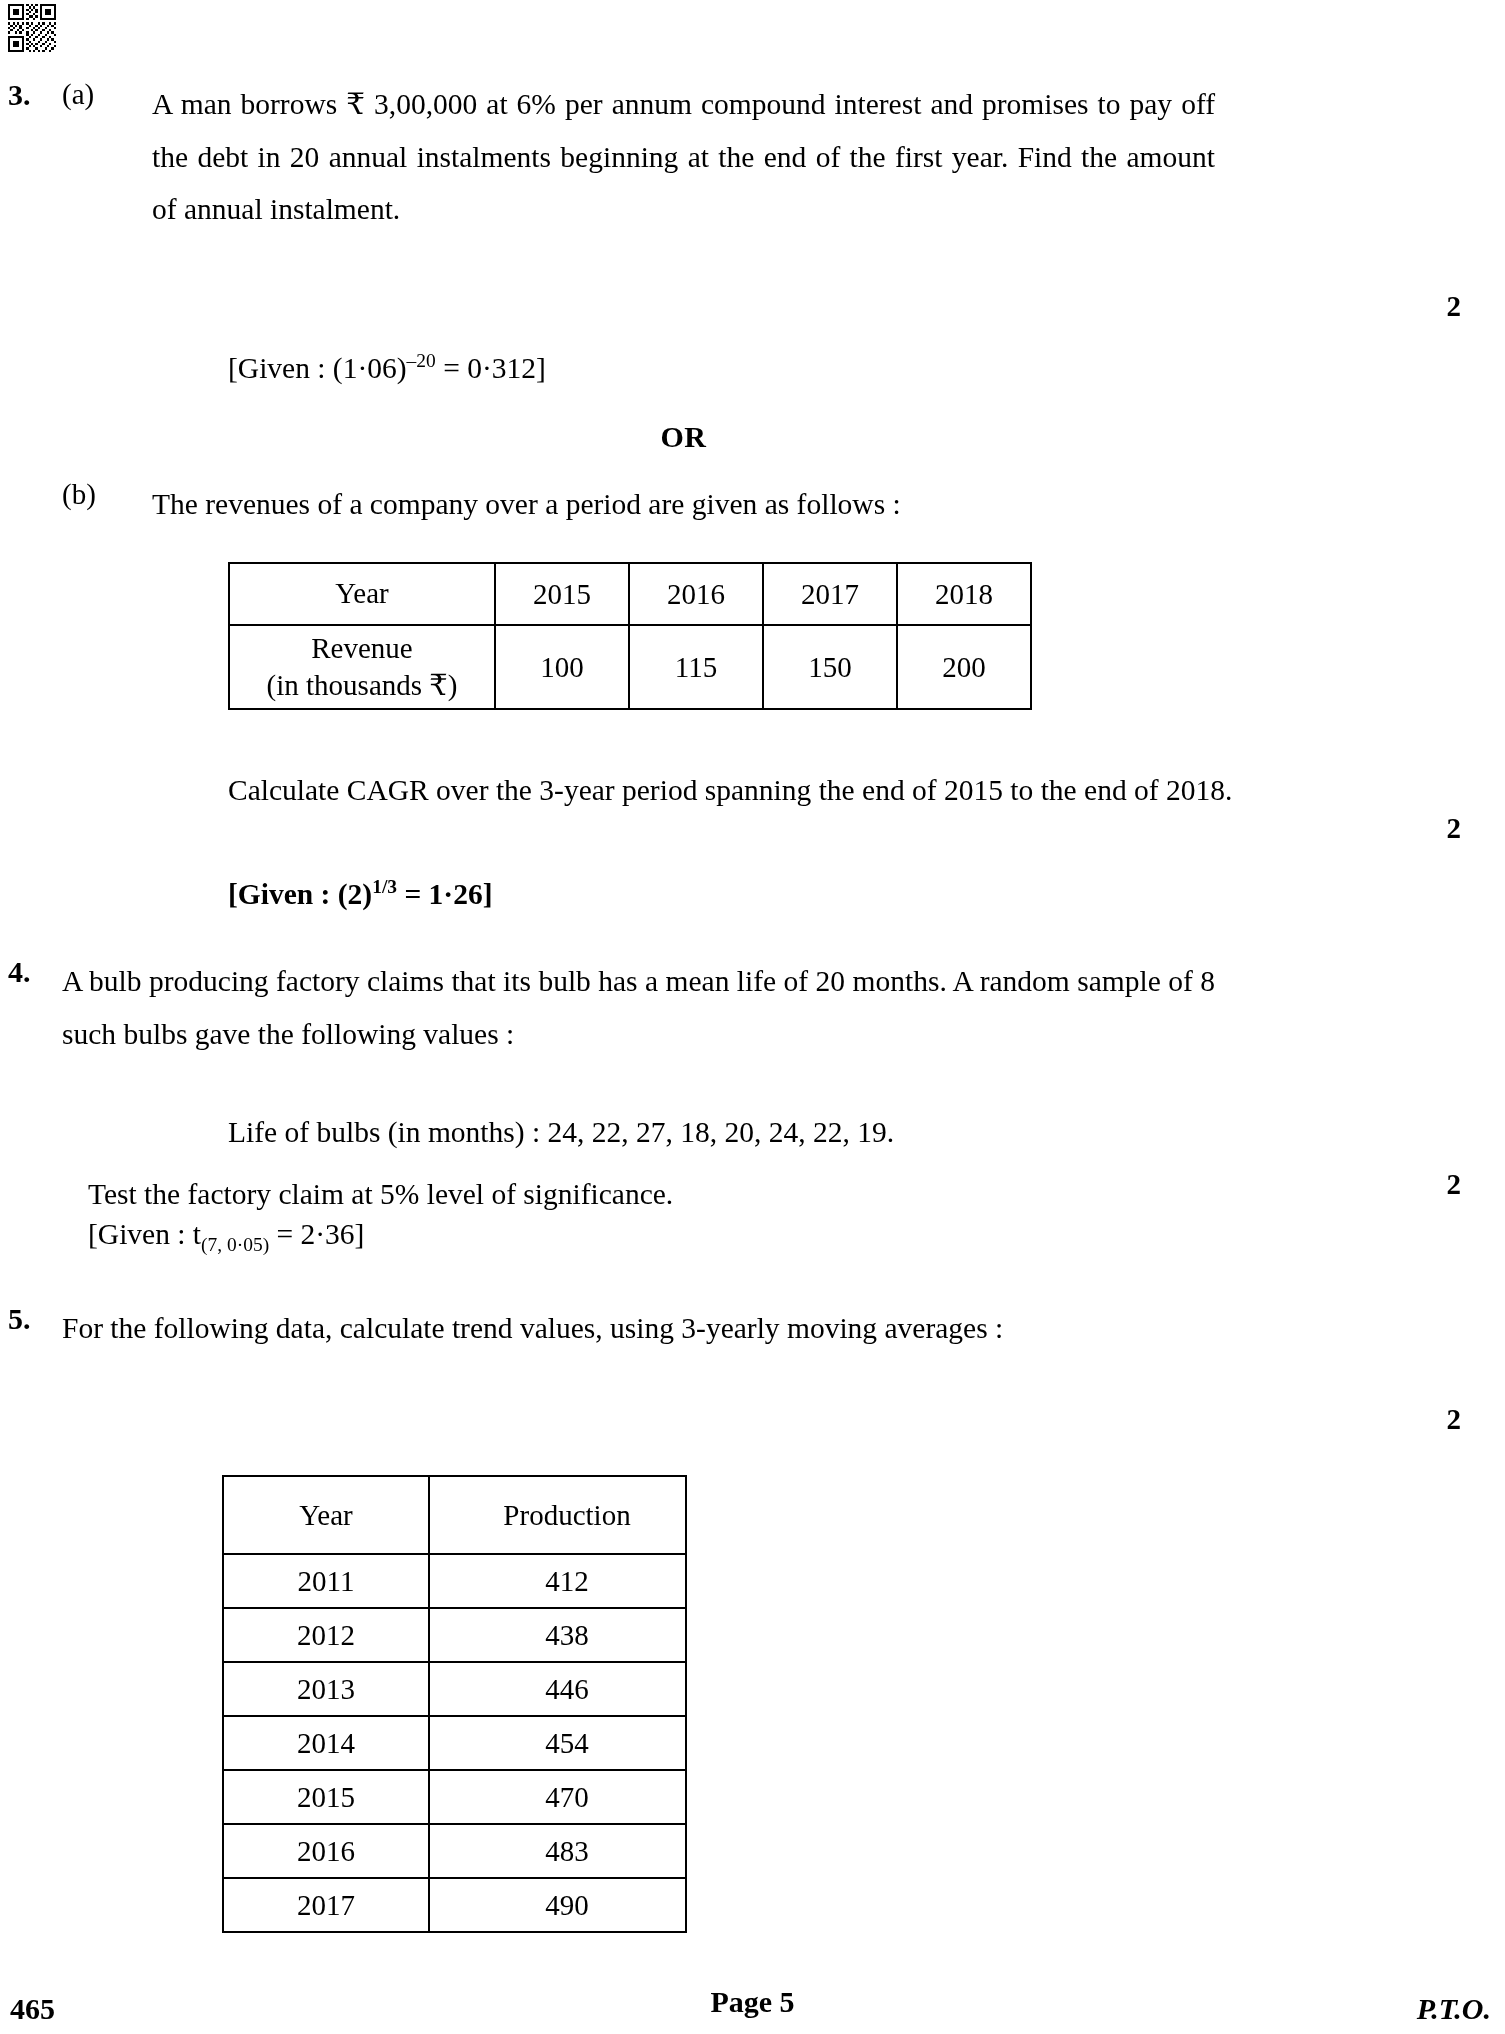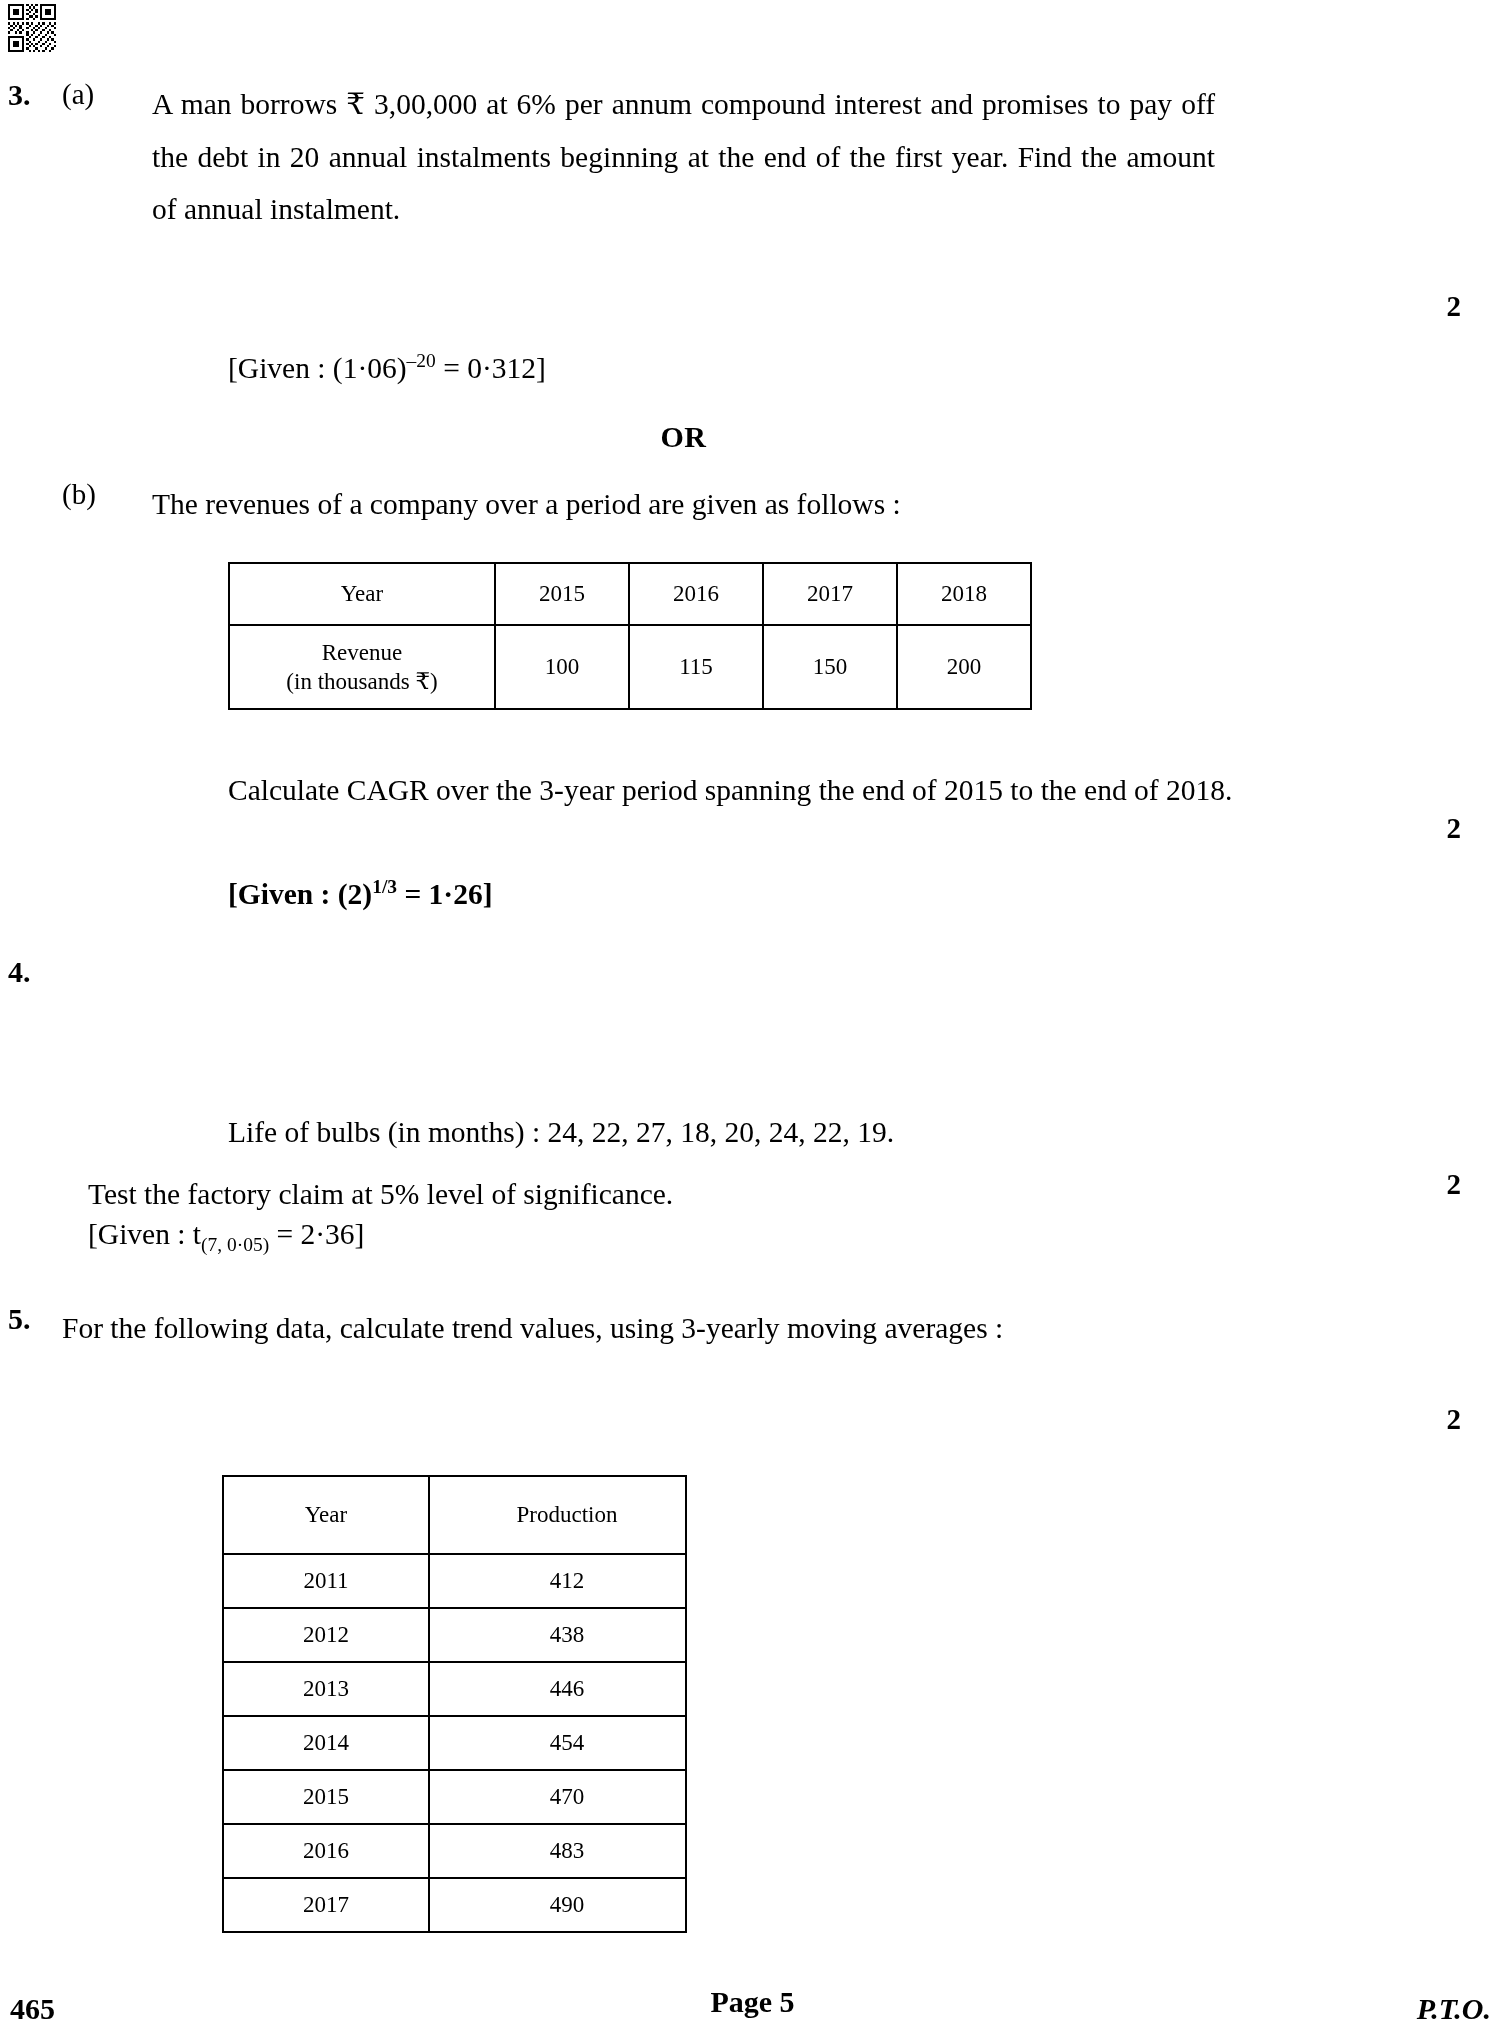--- a/index.html
+++ b/index.html
@@ -52,21 +52,21 @@
     text-align:center;
     font-weight:bold;
     font-size:30px;
     letter-spacing:0.5px;
   }
 
   
   table { border-collapse:collapse; }
   table td, table th {
     border:2.2px solid #000;
-    font-size:23px;
+    font-size:29px;
     font-weight:normal;
     text-align:center;
     vertical-align:middle;
     padding:0;
   }
 
   
   #revenue-table { margin-left:0; }
   #revenue-table td.lbl { width:264px; height:52px; line-height:1.28; padding:4px 0; }
   #revenue-table td.val { width:132px; height:52px; }
@@ -255,20 +255,21 @@
 
   <div class="body-text" style="position:absolute; left:228px; top:764px; width:1068px;">Calculate CAGR over the 3-year period spanning the end of 2015 to the end of 2018.</div>
   <div class="marks" style="top:812px;">2</div>
 
   <div style="position:absolute; left:228px; top:876px; font-size:29.5px;font-weight:bold;">
     <span>[Given : (2)</span><span class="frac">1/3</span><span> = 1·26]</span>
   </div>
 
   <div class="row" style="position:absolute; left:0; top:955px; width:1505px;">
     <div class="qnum">4.</div>
+    <div class="body-text" style="width:1153px;">A bulb producing factory claims that its bulb has a mean life of 20 months. A random sample of 8 such bulbs gave the following values :</div>
   </div>
 
   <div class="body-text" style="position:absolute; left:228px; top:1106px; width:1060px; text-align:left;">Life of bulbs (in months) : 24, 22, 27, 18, 20, 24, 22, 19.</div>
 
   <div class="body-text" style="position:absolute; left:88px; top:1168px; width:1160px; text-align:left;">Test the factory claim at 5% level of significance.</div>
   <div class="marks" style="top:1168px;">2</div>
 
   <div style="position:absolute; left:88px; top:1218px; font-size:29.5px;">
     <span>[Given : t</span><span class="sub">(7, 0·05)</span><span> = 2·36]</span>
   </div>

